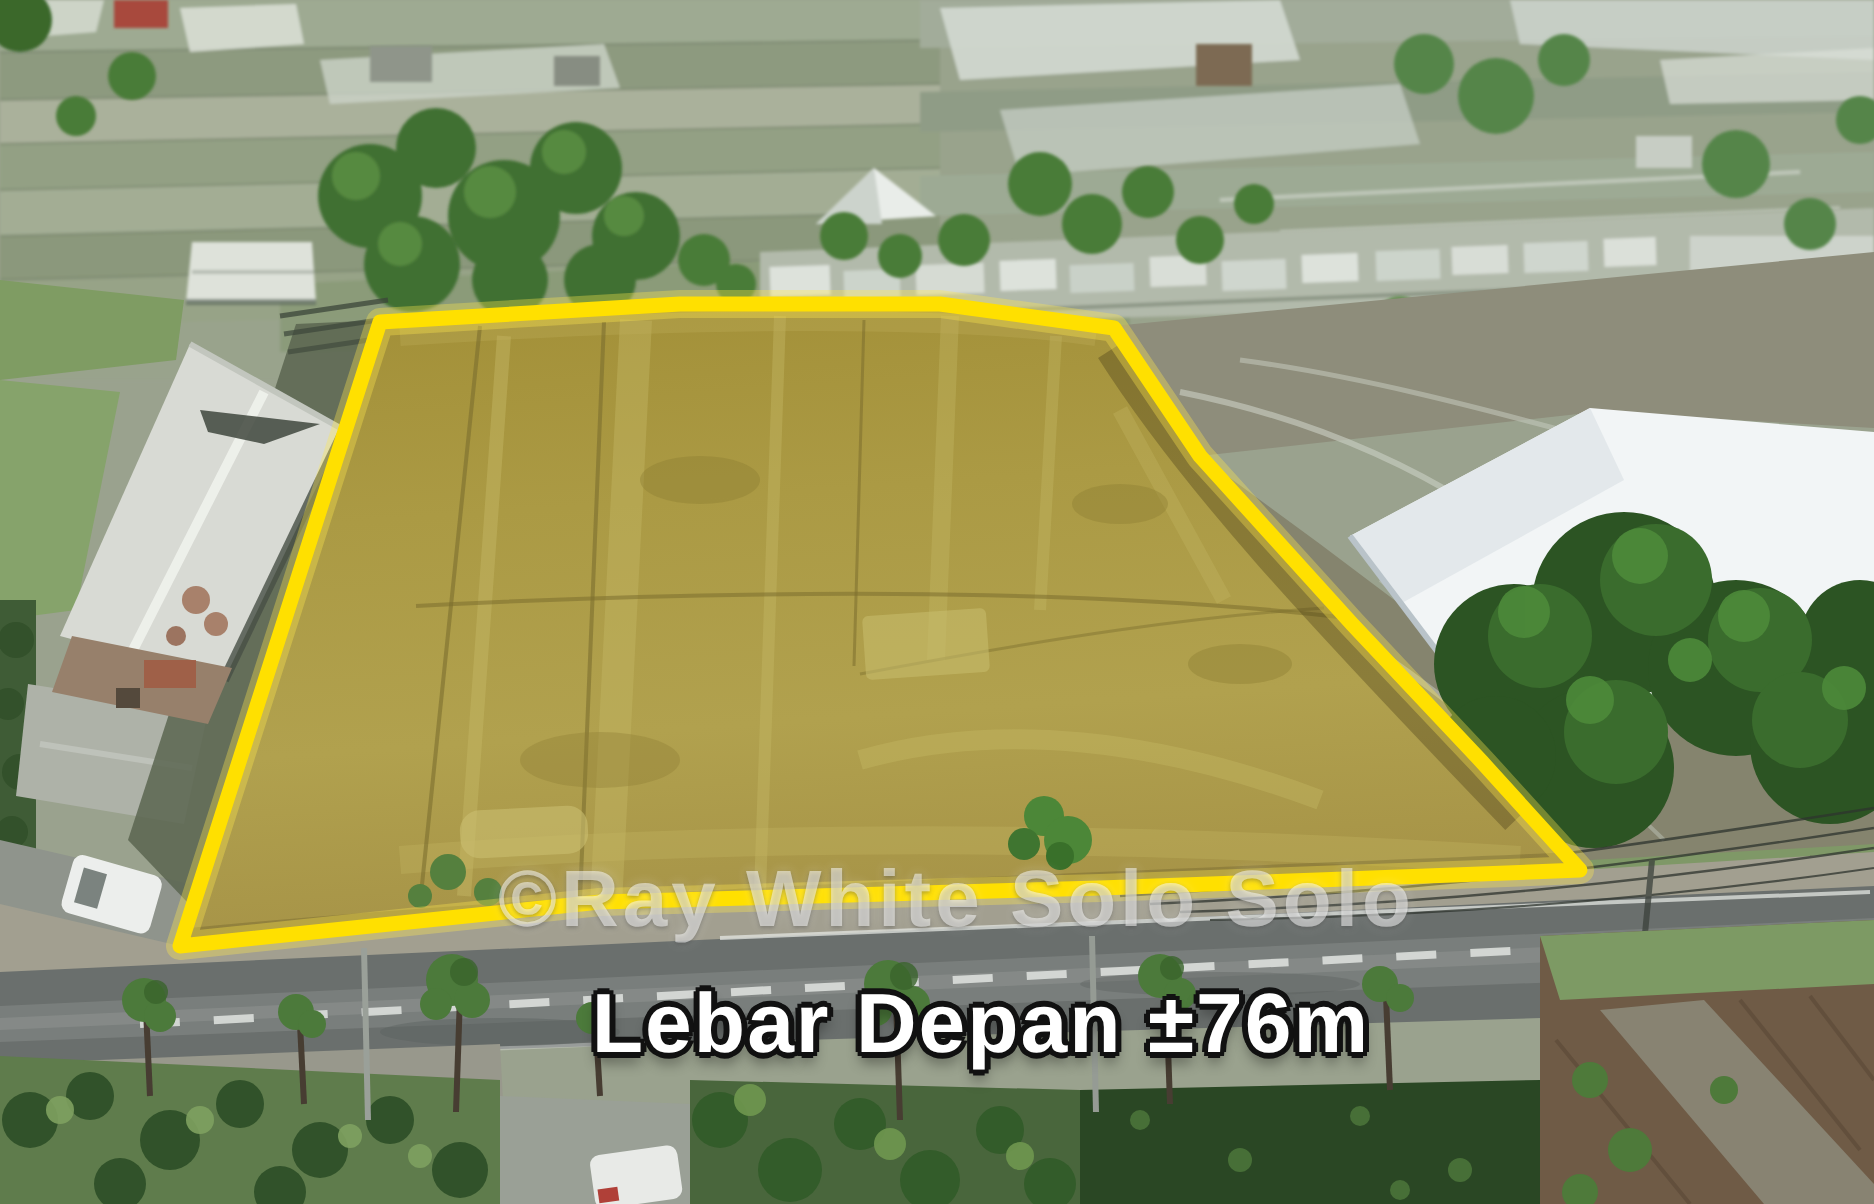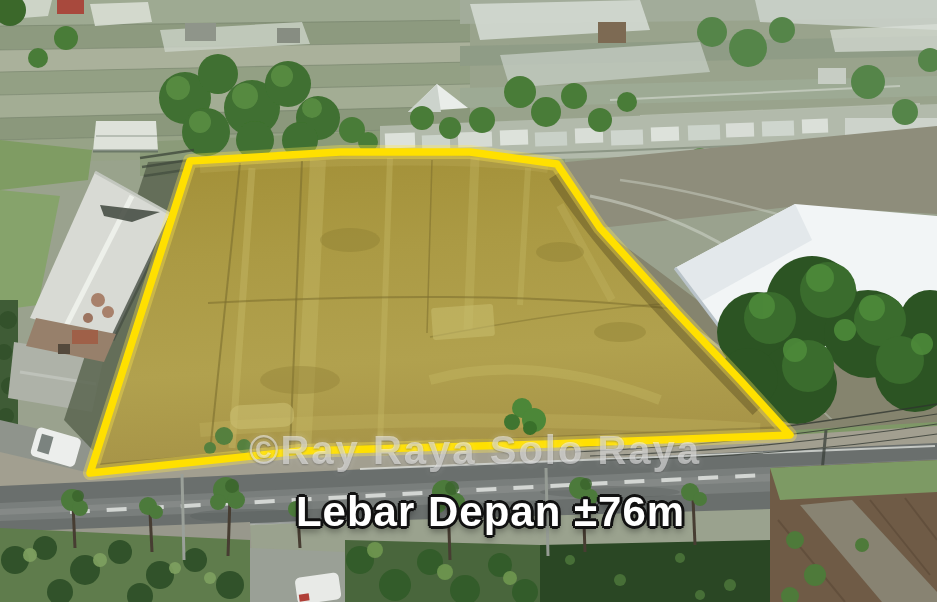--- a/index.html
+++ b/index.html
@@ -393,15 +393,15 @@
         <circle cx="224" cy="436" r="9"></circle>
             <circle cx="244" cy="446" r="7"></circle>
             <circle cx="210" cy="448" r="6"></circle>
       </g>
     </g>
     <polygon points="190,161 340,152 470,152 557,164 600,228 676,312 741,381 790,435 740,437 550,444 300,451 90,473" fill="none" stroke="#ffe94d" stroke-width="14" stroke-linejoin="round" opacity="0.35"></polygon>
     <polygon points="190,161 340,152 470,152 557,164 600,228 676,312 741,381 790,435 740,437 550,444 300,451 90,473" fill="none" stroke="#FFE000" stroke-width="7.5" stroke-linejoin="round"></polygon>
   </g>
 </svg>
 
-<div class="watermark">©Ray Raya Solo Raya</div>
+<div class="watermark">©Ray White Solo Solo</div>
 <div class="caption">Lebar Depan ±76m</div>
 </div>
 
 </body></html>

